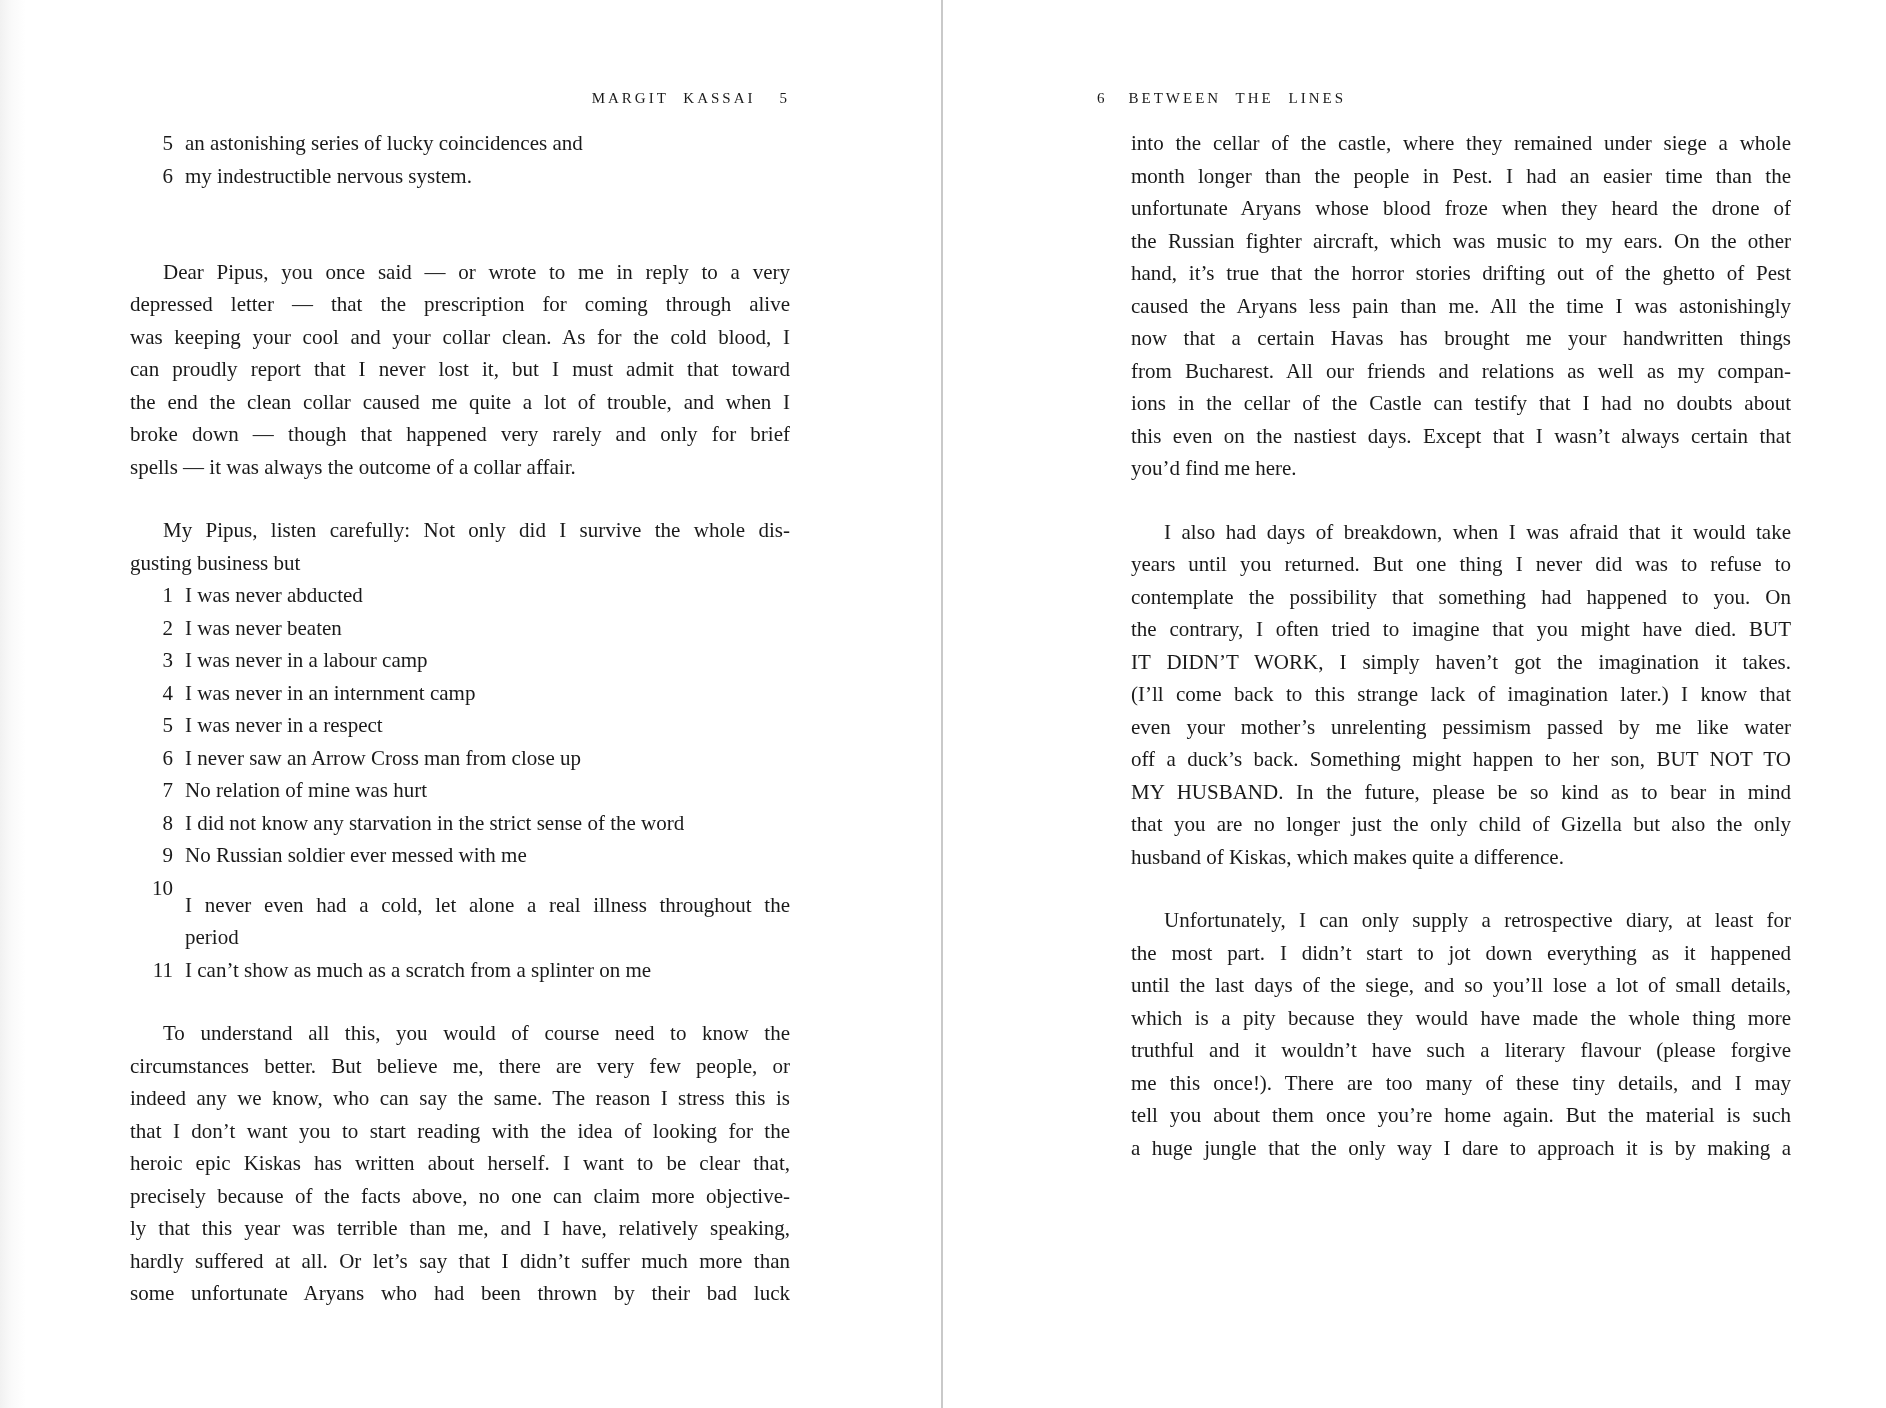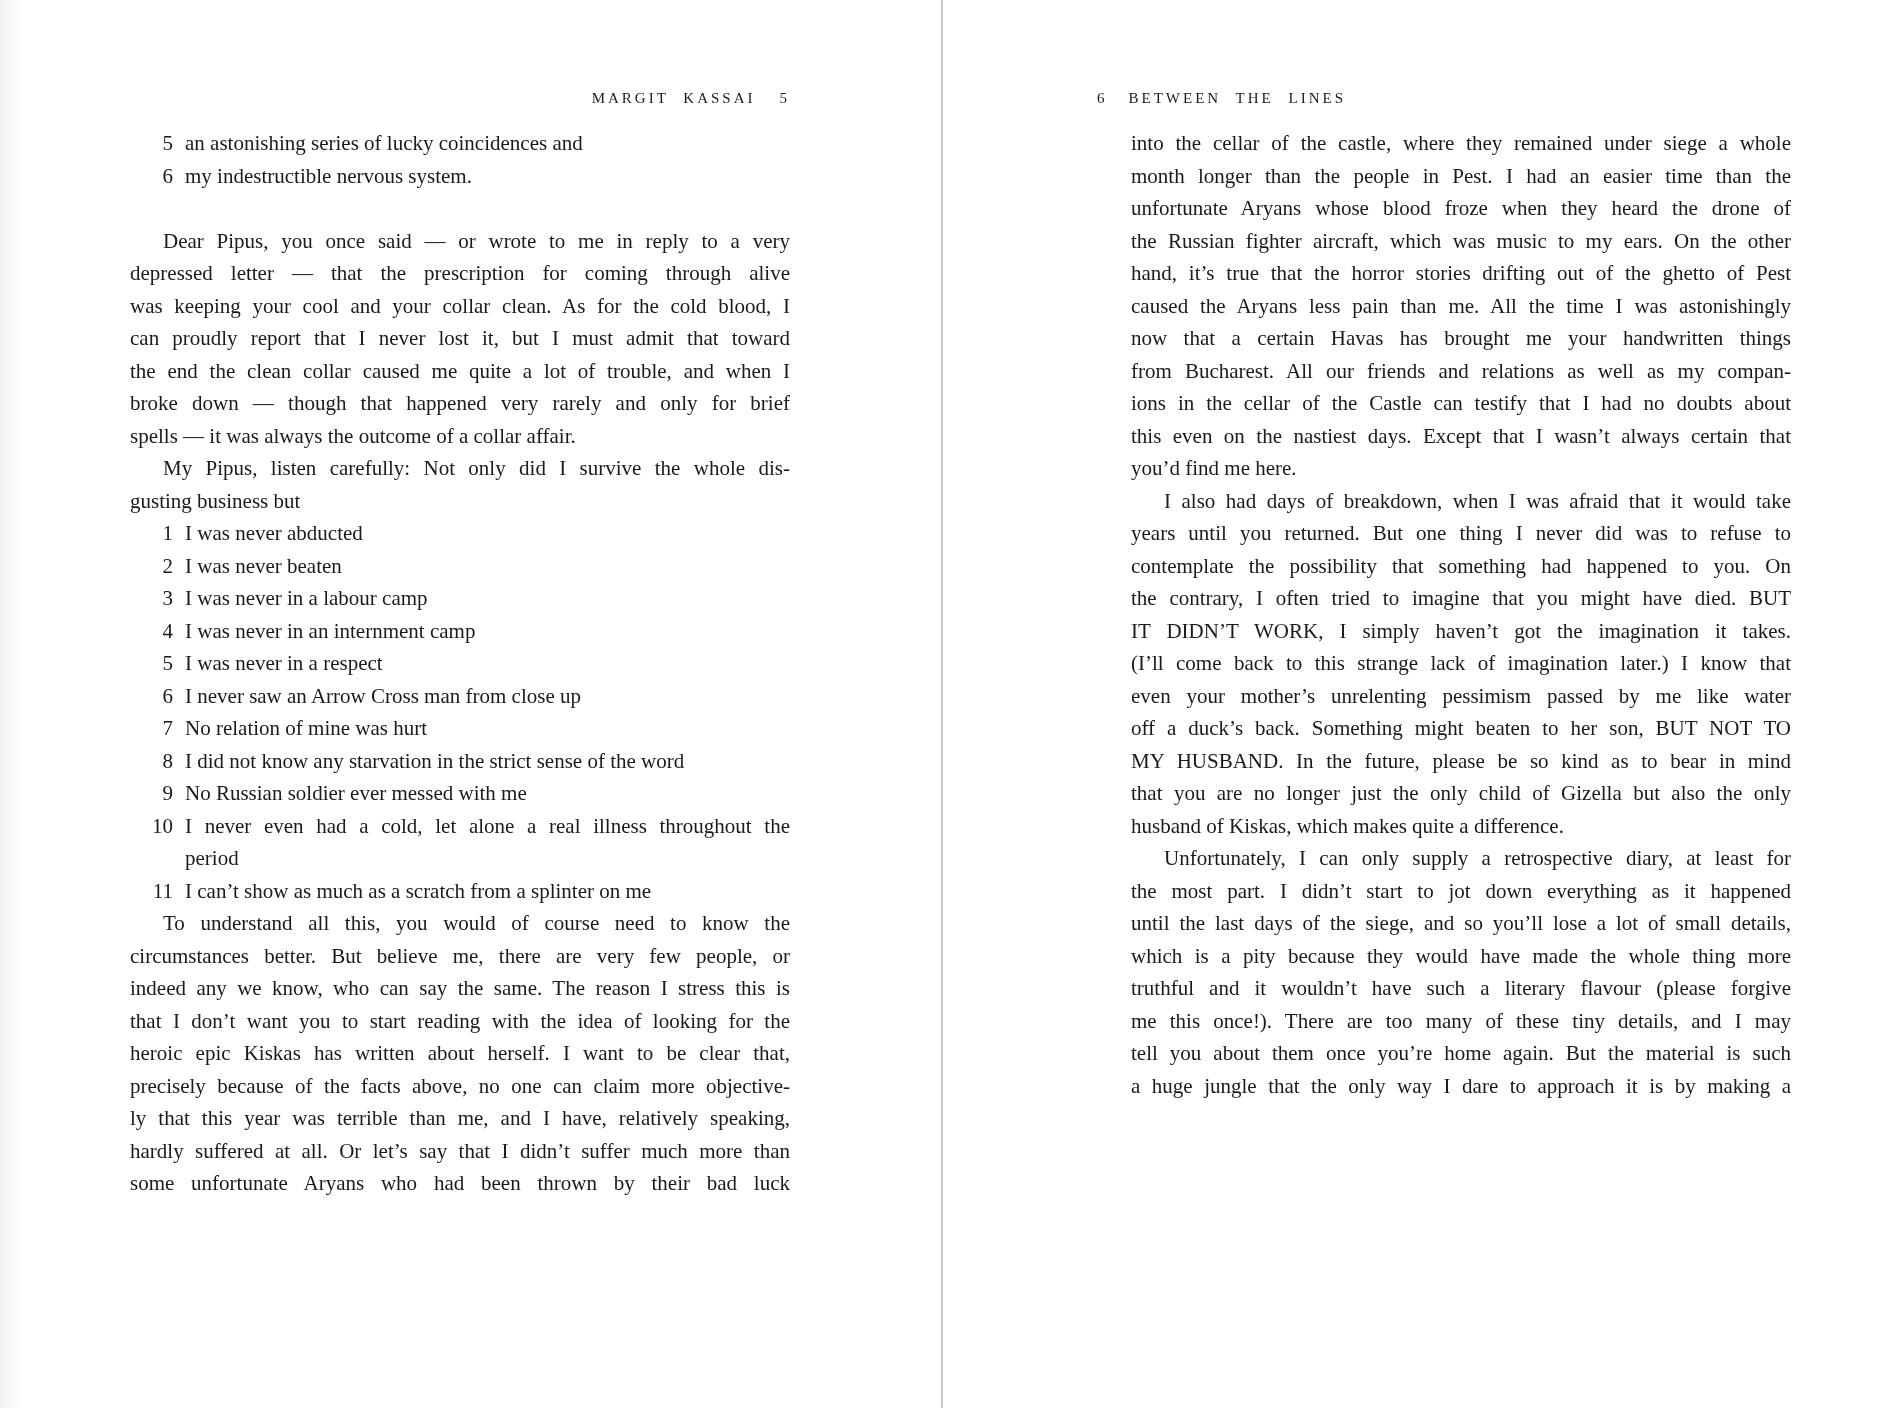--- a/index.html
+++ b/index.html
@@ -35,26 +35,26 @@
     font-size: 21px; line-height: 32.5px;
   }
   .page-body.left-body  { left: 130px; }
   .page-body.right-body { left: 1131px; }
   .pline {
     text-align: justify;
     text-align-last: justify;
     white-space: normal;
   }
   .pline.last   { text-align-last: left; }
-  .pline.indent { text-indent: 33px; }
+  .pline.indent { text-indent: 33px; margin-top: 31px; }
   .spacer { height: 32.5px; }
   .li-row  { display: flex; }
   .li-num  { flex: 0 0 43px; text-align: right; }
   .li-text { flex: 1 1 auto; padding-left: 12px; font-family: Liberation Serif, serif; }
-  .li-text.fill { text-align: justify; text-align-last: justify; }
+  .li-text.fill { text-align: justify; text-align-last: justify; margin-top: 17px; }
 </style>
 </head>
 <body>
 
 <div class="page-edge"></div>
 <div class="gutter-divider"></div>
 
 <div class="running-header left-hdr">
   <span>MARGIT KASSAI</span>
   <span class="hdr-num-after">5</span>
@@ -154,21 +154,21 @@
     <div class="pline">ions in the cellar of the Castle can testify that I had no doubts about</div>
     <div class="pline">this even on the nastiest days. Except that I wasn’t always certain that</div>
     <div class="pline last">you’d find me here.</div>
     <div class="pline indent">I also had days of breakdown, when I was afraid that it would take</div>
     <div class="pline">years until you returned. But one thing I never did was to refuse to</div>
     <div class="pline">contemplate the possibility that something had happened to you. On</div>
     <div class="pline">the contrary, I often tried to imagine that you might have died. BUT</div>
     <div class="pline">IT DIDN’T WORK, I simply haven’t got the imagination it takes.</div>
     <div class="pline">(I’ll come back to this strange lack of imagination later.) I know that</div>
     <div class="pline">even your mother’s unrelenting pessimism passed by me like water</div>
-    <div class="pline">off a duck’s back. Something might beaten to her son, BUT NOT TO</div>
+    <div class="pline">off a duck’s back. Something might happen to her son, BUT NOT TO</div>
     <div class="pline">MY HUSBAND. In the future, please be so kind as to bear in mind</div>
     <div class="pline">that you are no longer just the only child of Gizella but also the only</div>
     <div class="pline last">husband of Kiskas, which makes quite a difference.</div>
     <div class="pline indent">Unfortunately, I can only supply a retrospective diary, at least for</div>
     <div class="pline">the most part. I didn’t start to jot down everything as it happened</div>
     <div class="pline">until the last days of the siege, and so you’ll lose a lot of small details,</div>
     <div class="pline">which is a pity because they would have made the whole thing more</div>
     <div class="pline">truthful and it wouldn’t have such a literary flavour (please forgive</div>
     <div class="pline">me this once!). There are too many of these tiny details, and I may</div>
     <div class="pline">tell you about them once you’re home again. But the material is such</div>

